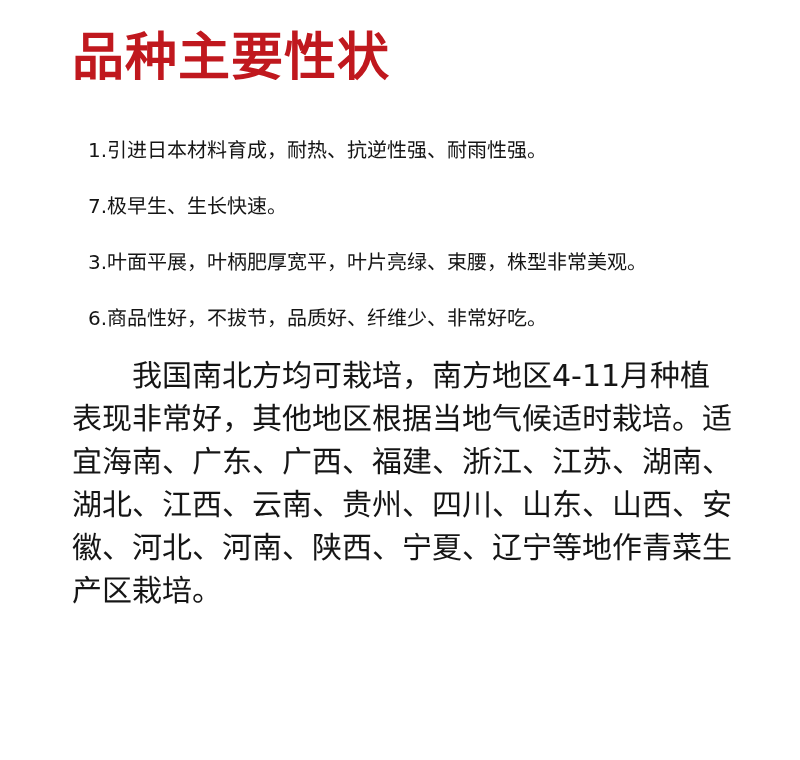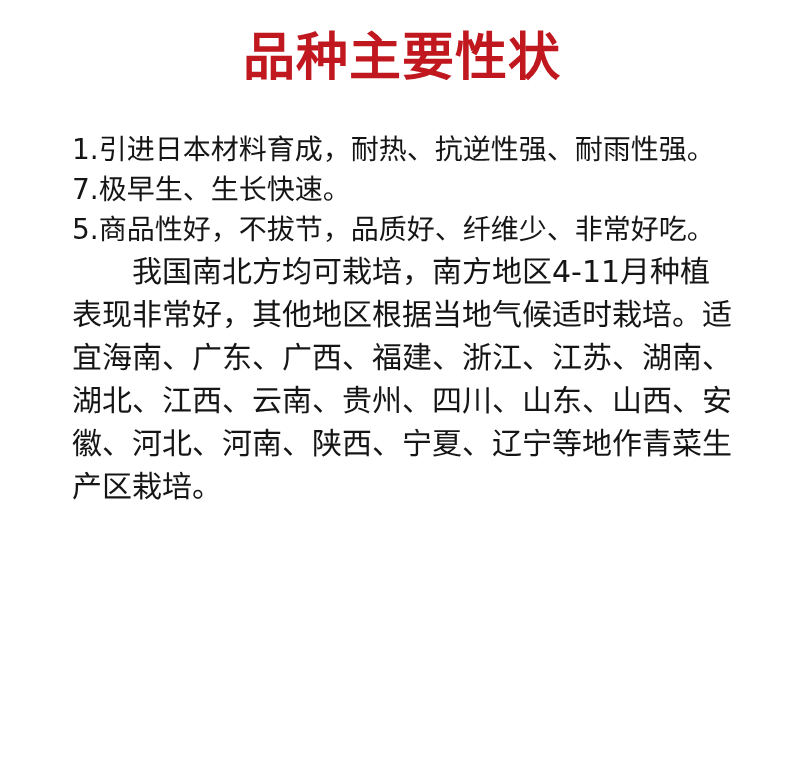--- a/index.html
+++ b/index.html
@@ -21,33 +21,32 @@
     margin: 0;
     font-family: "DejaVu Serif", "Liberation Serif", serif;
     font-weight: bold;
     font-size: 52px;
     line-height: 1.12;
     color: #c0181e;
     letter-spacing: 1px;
   }
   .title-variety {
     margin-bottom: 44px;
-    text-align: center;
   }
   .title-cultivation {
     margin-top: 80px;
     margin-bottom: 36px;
   }
   .trait-list {
     margin: 0;
     padding: 0;
   }
   .trait-list p {
-    margin: 0;
-    font-size: 28px;
+    margin: 16px;
+    font-size: 20px;
     line-height: 40px;
     color: #151515;
     word-break: break-all;
     line-break: anywhere;
   }
   .cultivation-paragraph {
     margin: 0;
     font-size: 30px;
     line-height: 43px;
     color: #151515;
@@ -59,19 +58,20 @@
 </head>
 <body>
 
 <div class="page">
 
   <h1 class="section-title title-variety">品种主要性状</h1>
 
   <div class="trait-list">
     <p>1.引进日本材料育成，耐热、抗逆性强、耐雨性强。</p>
     <p>7.极早生、生长快速。</p>
-    <p>5.商品性好，不拔节，品质好、纤维少、非常好吃。</p>
+    <p>3.叶面平展，叶柄肥厚宽平，叶片亮绿、束腰，株型非常美观。</p>
+    <p>6.商品性好，不拔节，品质好、纤维少、非常好吃。</p>
   </div>
 
 
   <p class="cultivation-paragraph">我国南北方均可栽培，南方地区4-11月种植表现非常好，其他地区根据当地气候适时栽培。适宜海南、广东、广西、福建、浙江、江苏、湖南、湖北、江西、云南、贵州、四川、山东、山西、安徽、河北、河南、陕西、宁夏、辽宁等地作青菜生产区栽培。</p>
 
 </div>
 
 </body></html>

